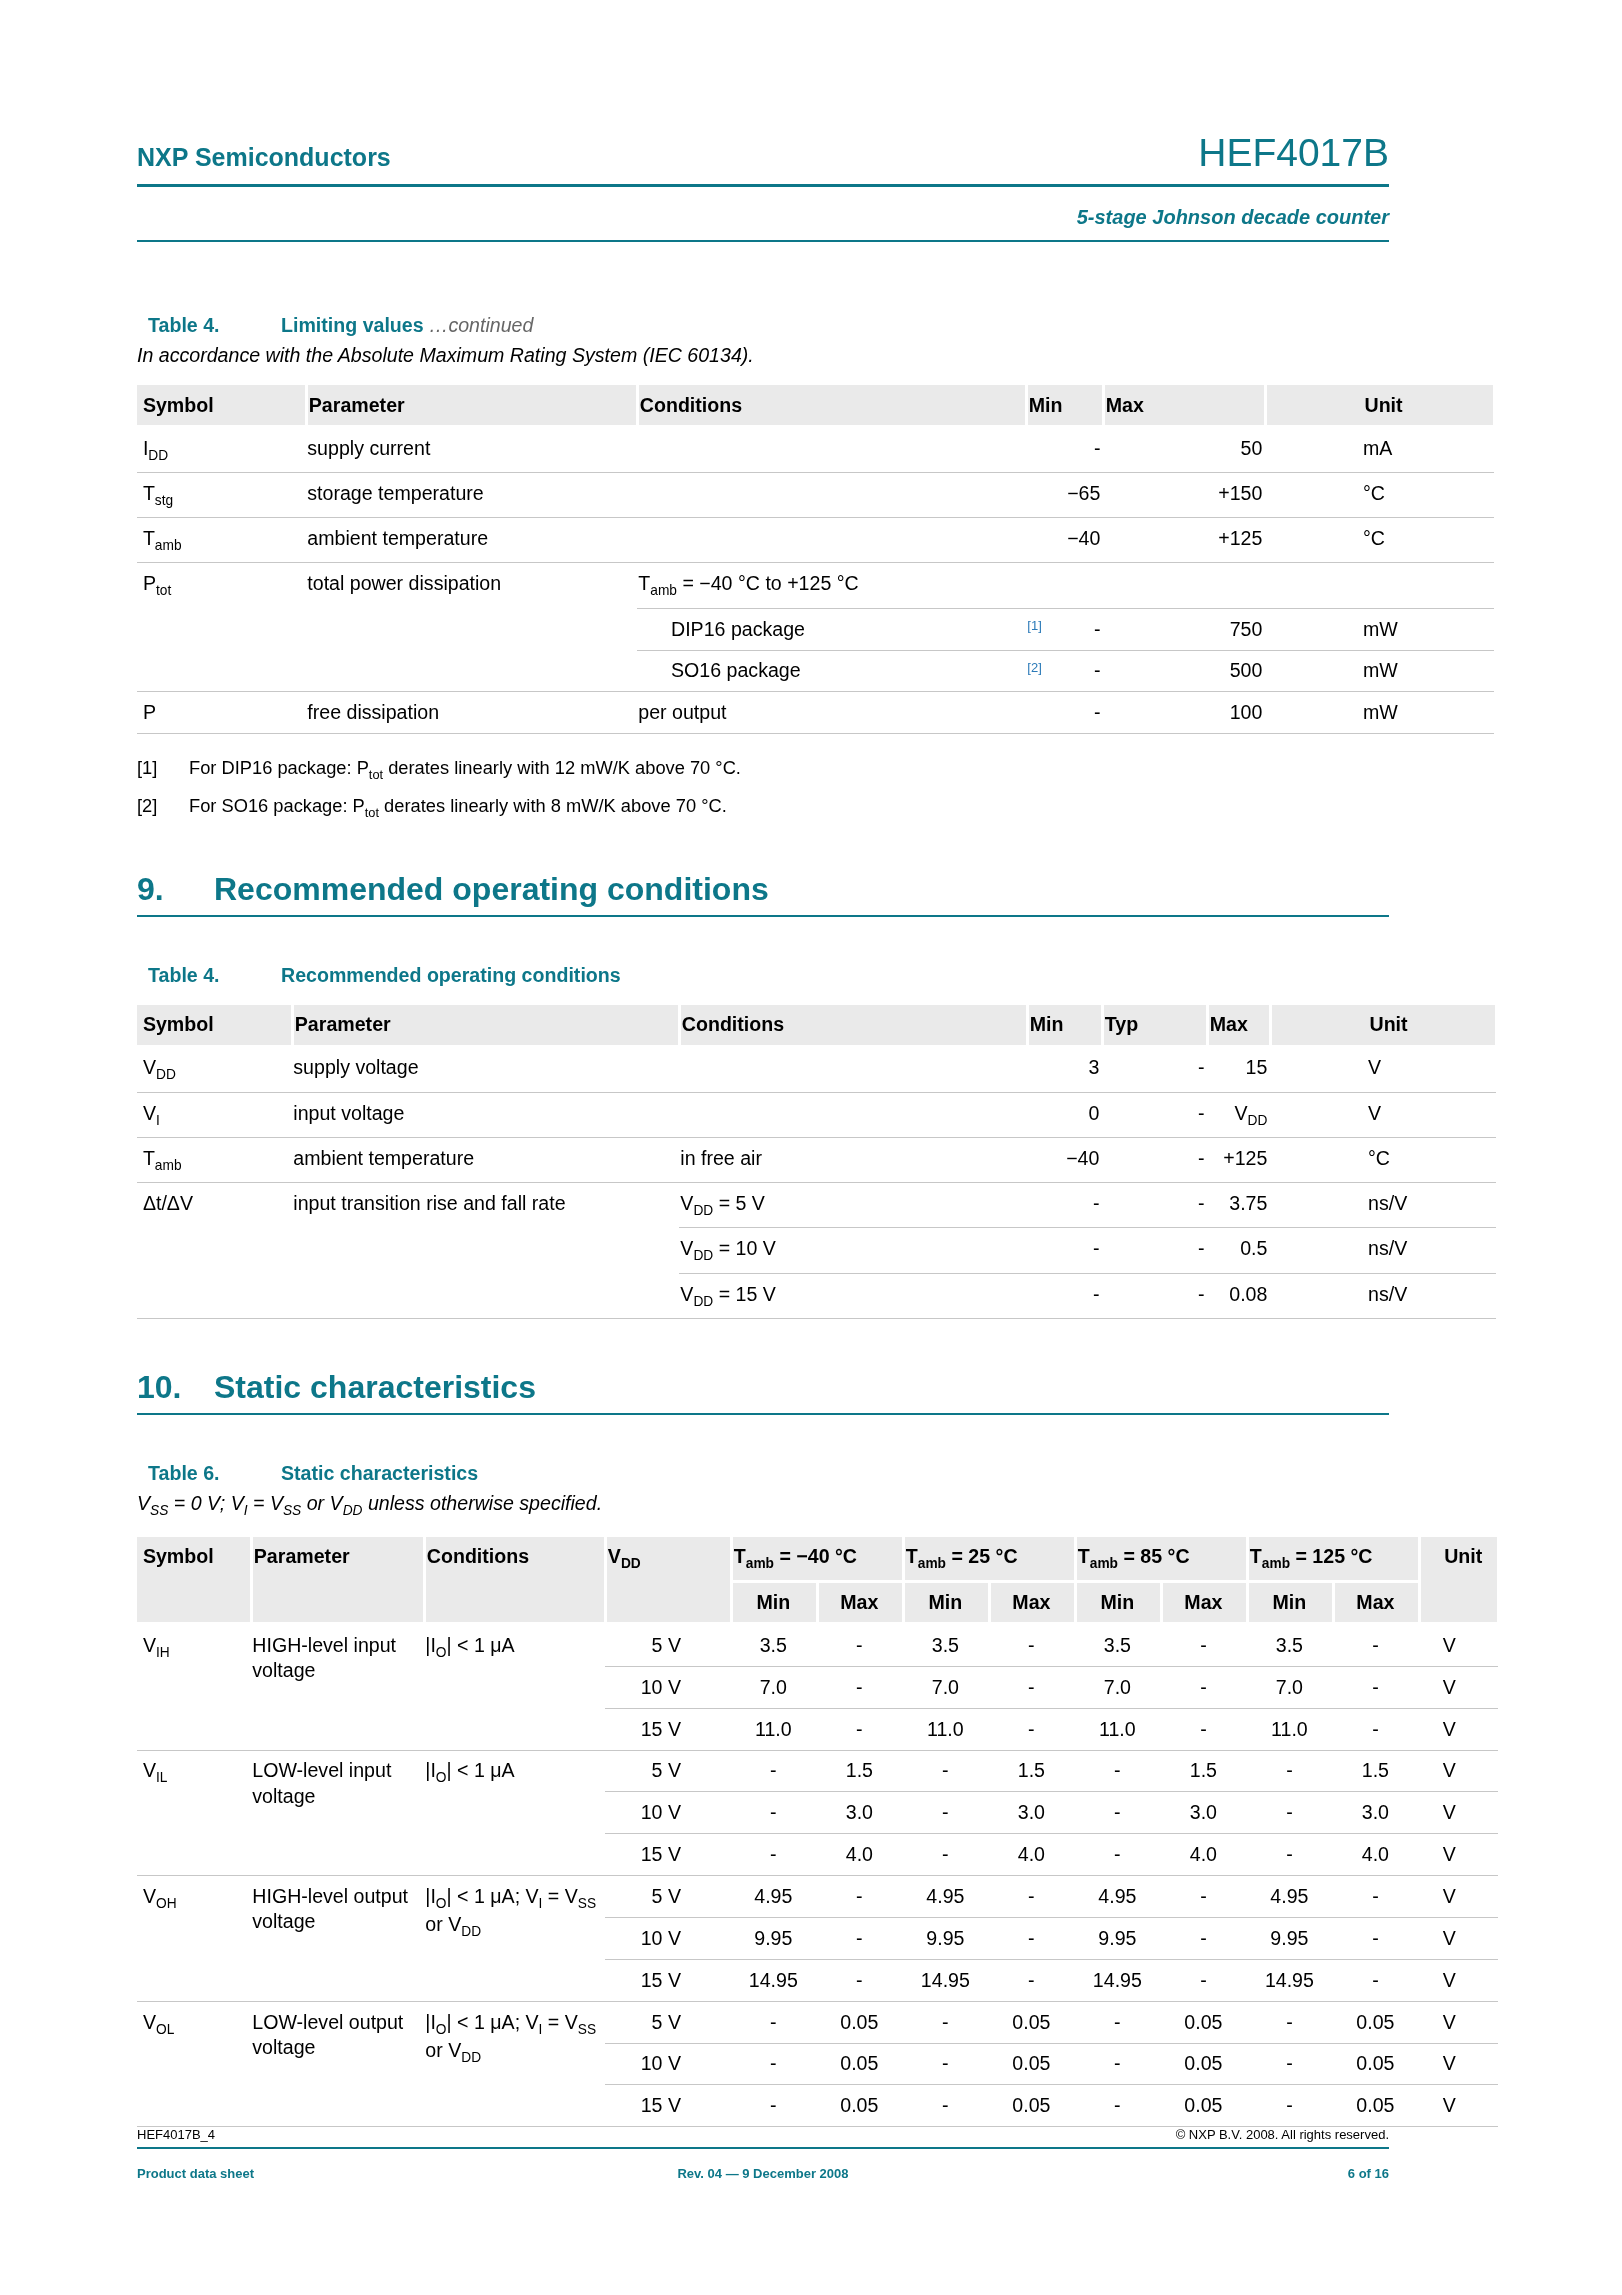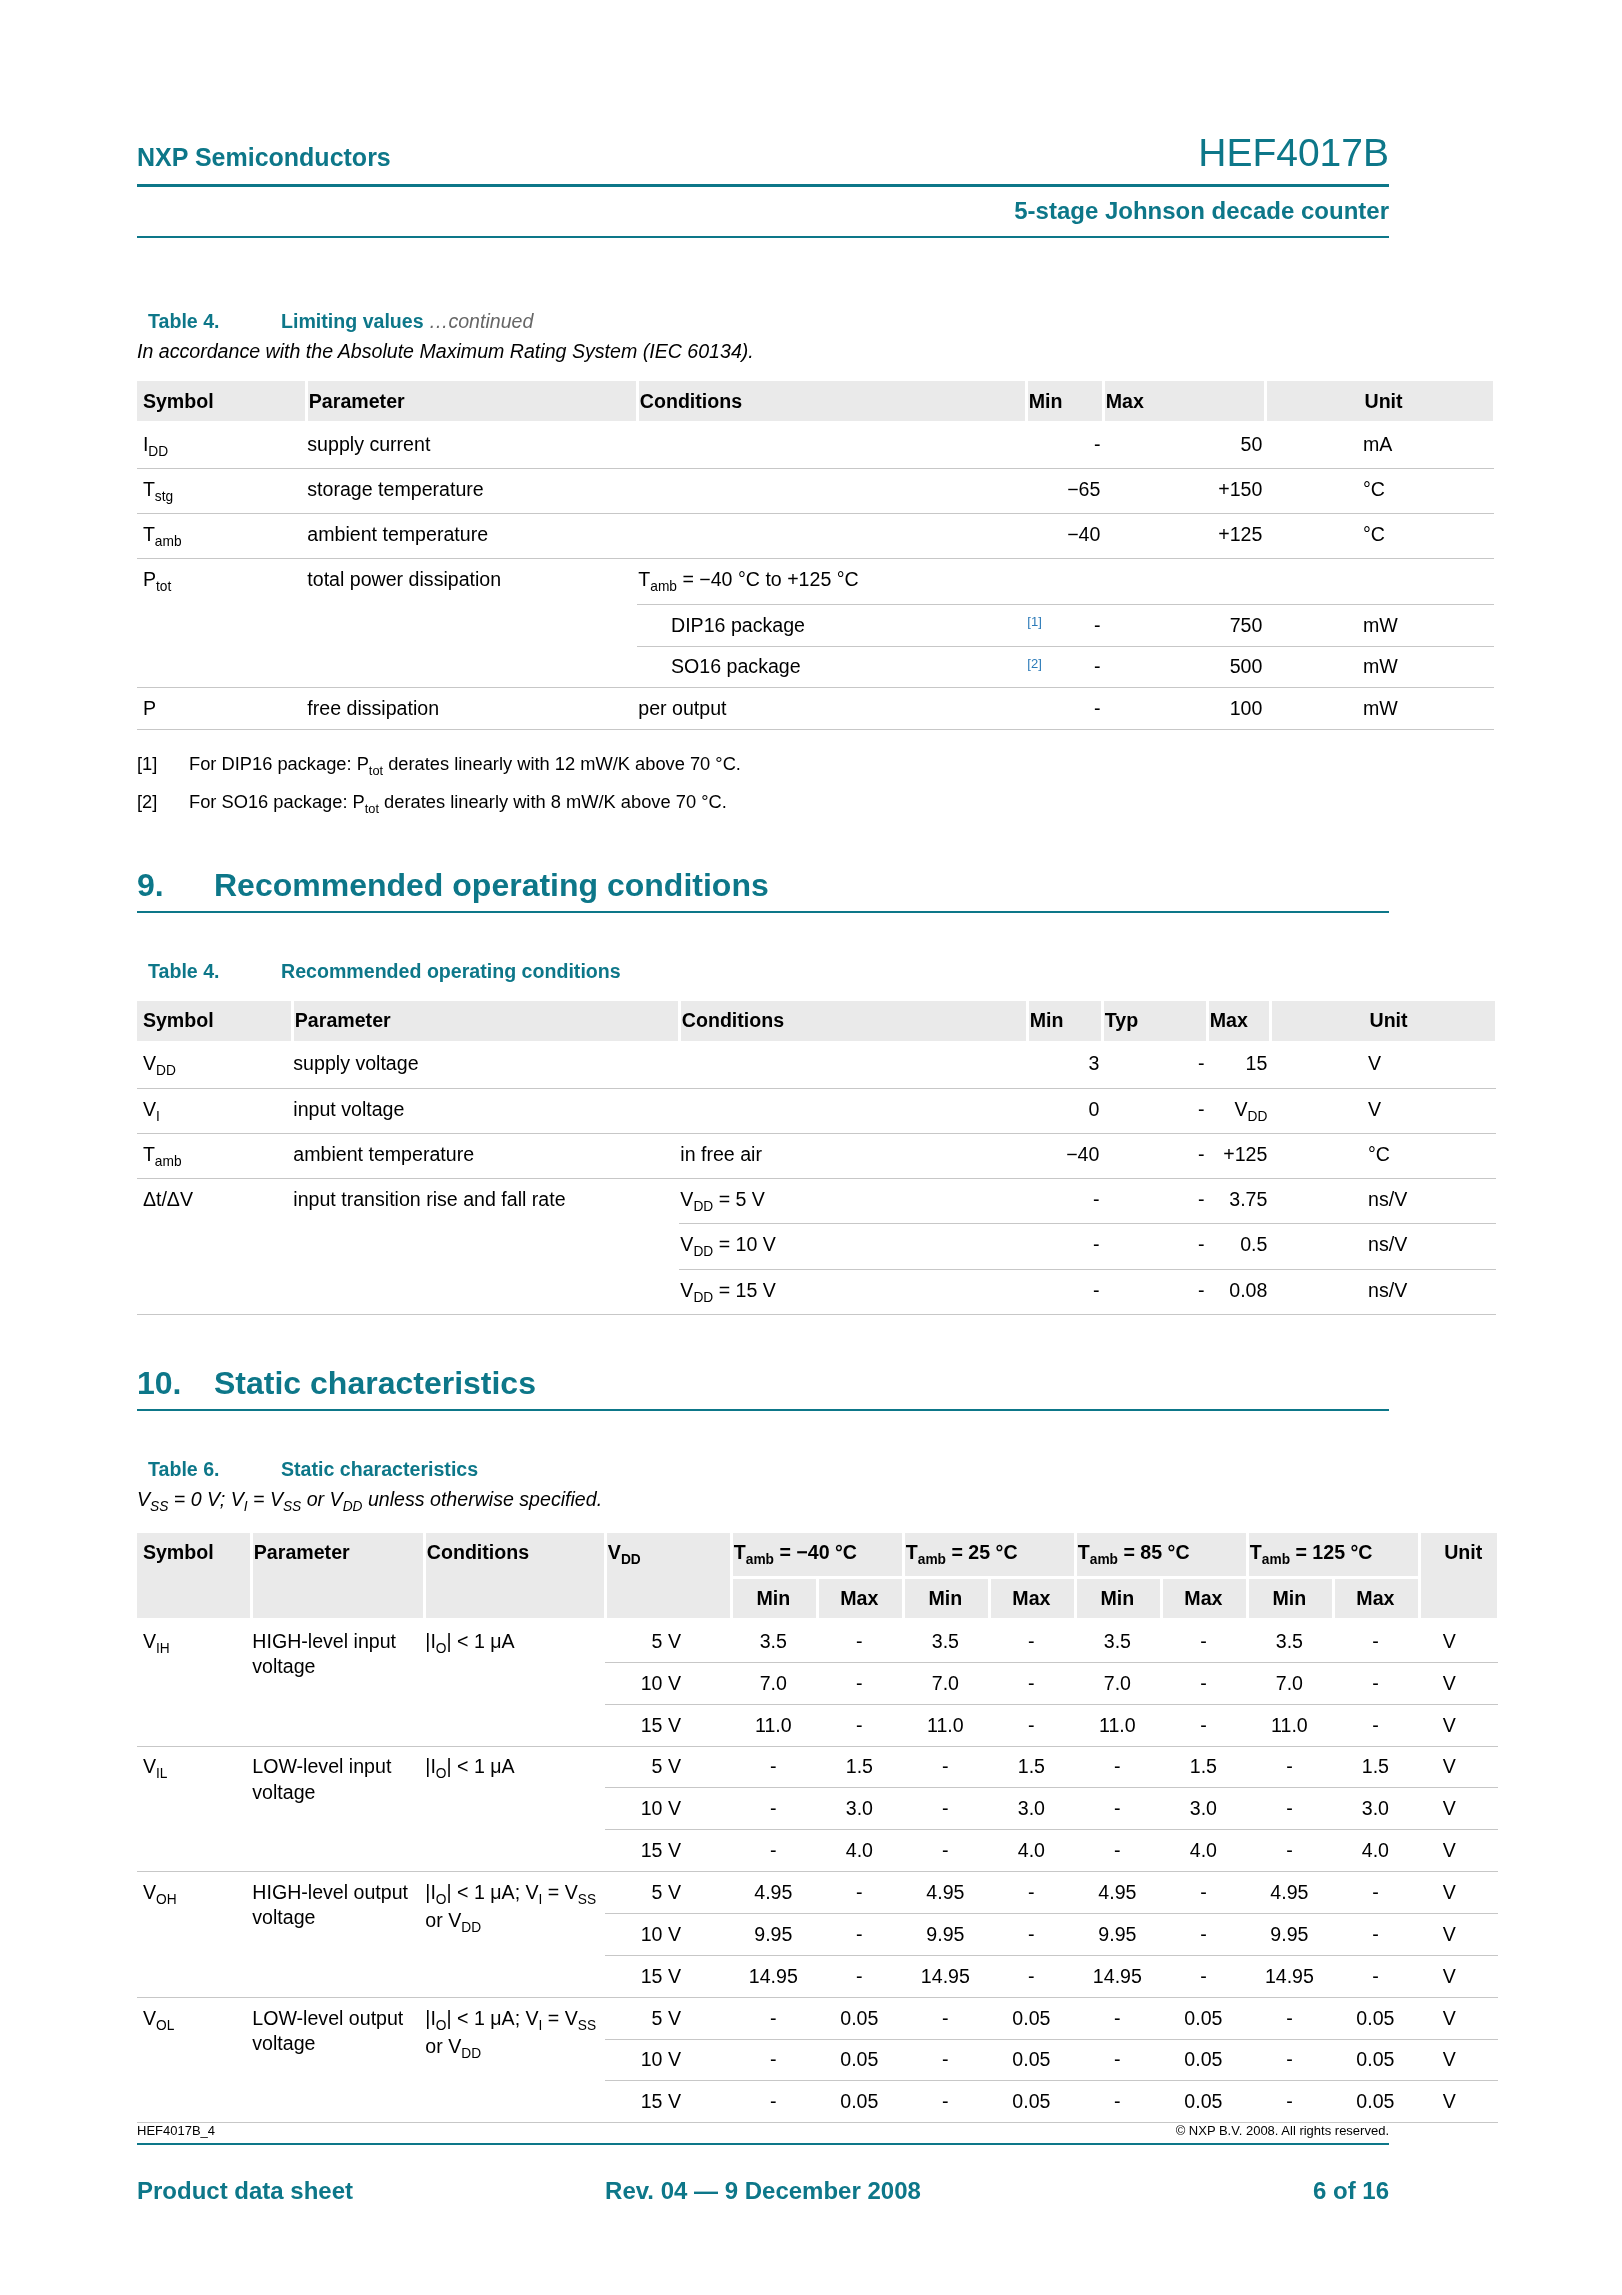--- a/index.html
+++ b/index.html
@@ -11,21 +11,21 @@
   *{box-sizing:border-box;}
   body{margin:0;background:#ffffff;font-family:"Liberation Sans",sans-serif;color:#000;}
   .page{width:1516px;height:2295px;padding:131px 127px 154px 137px;display:flex;flex-direction:column;overflow:hidden;background:#fff;}
 
   
   .hdr-row{display:flex;justify-content:space-between;align-items:baseline;}
   .vendor{font-size:25px;font-weight:700;color:var(--teal);}
   .part{font-size:39px;font-weight:400;color:var(--teal);}
   .rule{background:var(--teal);}
   .rule.thick{height:3.3px;margin-top:9.2px;}
-  .subtitle{text-align:right;color:var(--teal);font-weight:700;font-size:24px;margin-top:10px;}
+  .subtitle{text-align:right;color:var(--teal);font-weight:700;font-size:20px;margin-top:19px;font-style:italic;}
   .rule.thin{height:2px;margin-top:10.5px;}
 
   
   .tbl-label{font-size:19.6px;margin-top:46px;line-height:1.28;margin-left:11px;}
   .tbl-label.mt-lg{margin-top:71px;}
   .lbl{display:inline-block;width:133px;font-weight:700;color:var(--teal);}
   .ttl{font-weight:700;color:var(--teal);}
   .cont{font-style:italic;color:#666;margin-left:5.2px;}
   .tbl-note{font-style:italic;font-size:19.6px;margin-top:5.2px;line-height:1.28;}
 
@@ -51,21 +51,21 @@
   .fn-ref{display:inline-block;width:52px;}
 
   
   .section{display:flex;color:var(--teal);font-weight:700;font-size:32px;margin-top:51px;border-bottom:2px solid var(--teal);padding-bottom:7.9px;line-height:1.1;}
   .section .num{width:77px;flex:0 0 77px;}
 
   
   .footer{margin-top:auto;}
   .ftr-meta{display:flex;justify-content:space-between;font-size:13px;color:#000;}
   .rule.ftr{height:2px;margin-top:5.2px;}
-  .ftr-main{display:flex;align-items:baseline;margin-top:32px;color:var(--teal);font-weight:700;font-size:24px;}
+  .ftr-main{display:flex;align-items:baseline;margin-top:17px;color:var(--teal);font-weight:700;font-size:13px;}
   .ftr-main .l{flex:1;text-align:left;}
   .ftr-main .c{flex:1;text-align:center;}
   .ftr-main .r{flex:1;text-align:right;}
 </style>
 </head>
 <body>
 
 <div class="page">
 
   <div>

